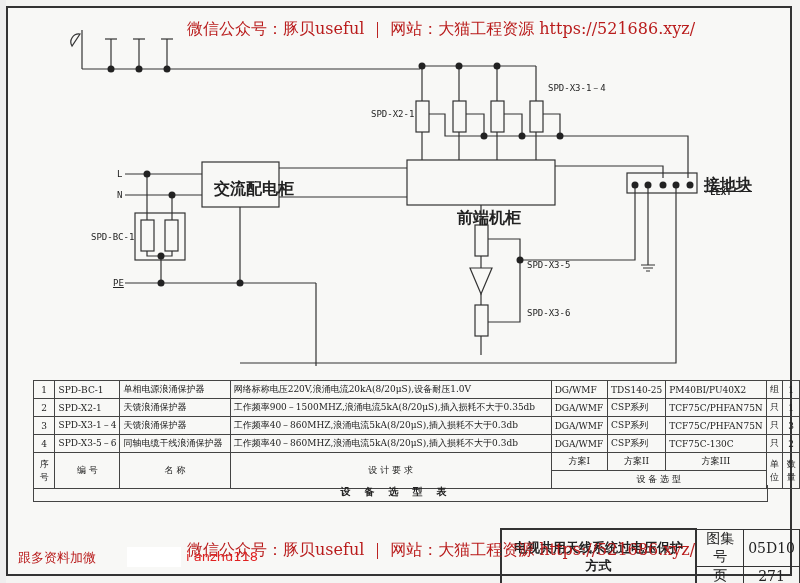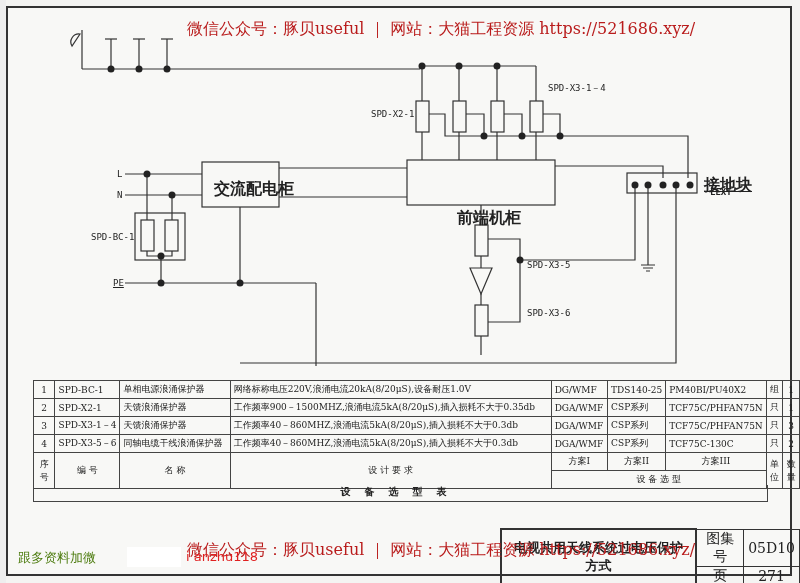--- a/index.html
+++ b/index.html
@@ -11,21 +11,21 @@
   .lbl { position:absolute; font-size:9px; font-family:"DejaVu Sans Mono","Liberation Mono",monospace; white-space:nowrap; color:#222; }
   .box-lbl { position:absolute; font-size:16px; font-weight:bold; white-space:nowrap; }
   .watermark { position:absolute; font-size:16px; color:#b91c1c; white-space:nowrap; font-family:"DejaVu Serif",serif; }
   table.sel { position:absolute; left:33px; top:380px; border-collapse:collapse; font-size:9px; }
   table.sel td { border:1px solid #444; padding:0 3px; height:17px; white-space:nowrap; }
   .c { text-align:center; }
   .caption-row { position:absolute; left:33px; top:481px; width:735px; height:17px; border:1px solid #444; border-top:none; box-sizing:border-box; text-align:center; font-size:10px; letter-spacing:14px; font-weight:bold;}
   .titleblock { position:absolute; left:500px; top:528px; border-collapse:collapse; }
   .titleblock td { border:1px solid #333; font-size:14px; text-align:center; height:17px; padding:0 4px; }
   .titleblock td.main { font-size:13px; font-weight:bold; padding:0 12px; border:2px solid #333;}
-  .promo { position:absolute; left:18px; top:549px; font-size:13px; color:#4d7c0f; font-family:Liberation Mono, monospace; white-space:nowrap; }
+  .promo { position:absolute; left:18px; top:549px; font-size:13px; color:#b91c1c; font-family:Liberation Mono, monospace; white-space:nowrap; }
   .promo-white { position:absolute; left:127px; top:547px; width:54px; height:20px; background:#fff; }
   .promo2 { position:absolute; left:186px; top:549px; font-size:13px; color:#e02020; font-family:"DejaVu Sans","Liberation Sans",sans-serif; white-space:nowrap; }
 </style>
 </head>
 <body>
 
 <div class="left-strip"></div>
 <div class="frame"></div>
 
 <svg class="diagram" width="800" height="583">

